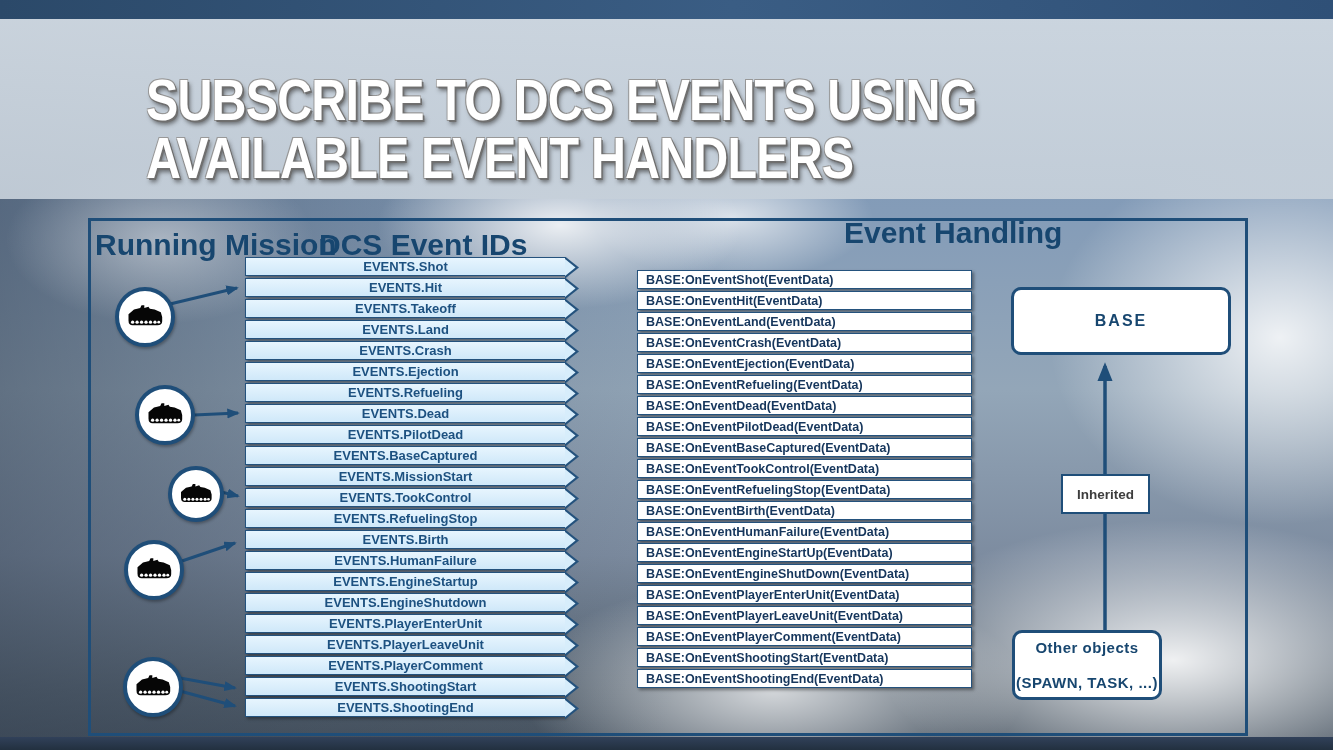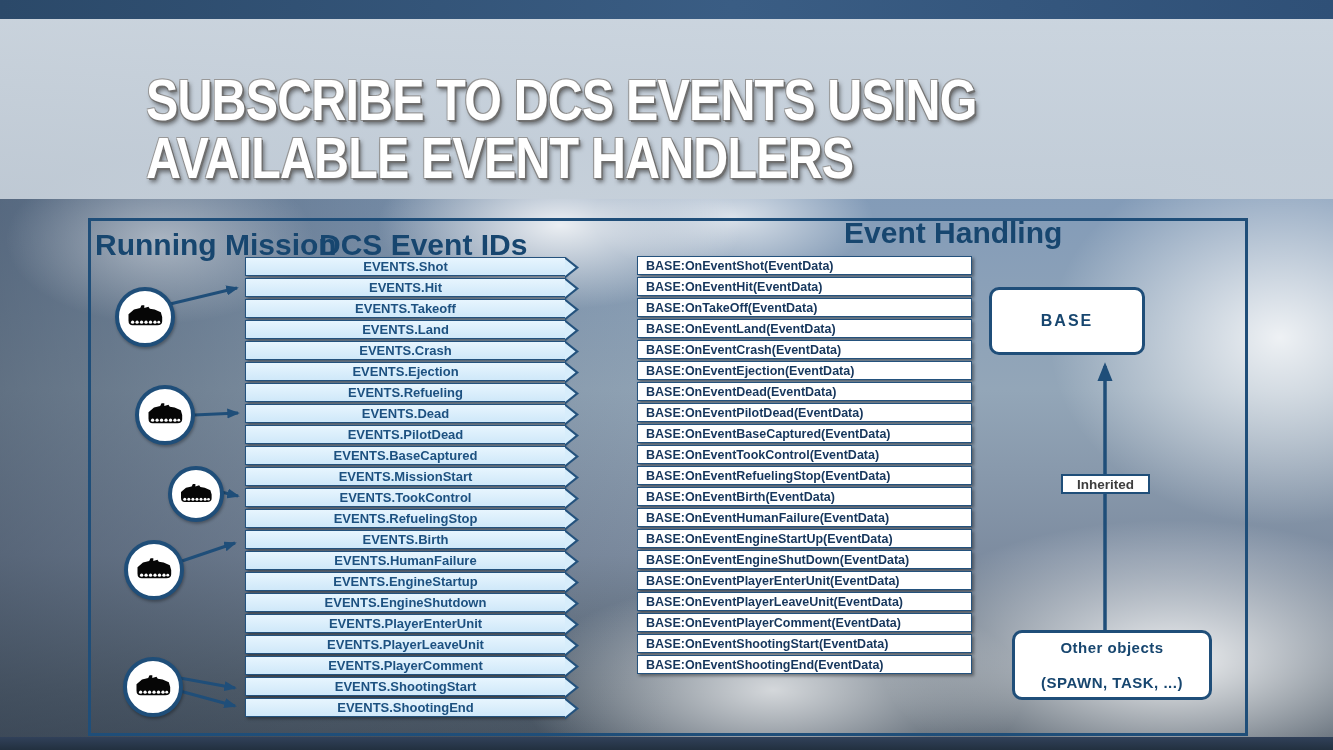--- a/index.html
+++ b/index.html
@@ -48,33 +48,33 @@
     border:1.5px solid #24527D;border-right:none;
     box-shadow:2px 2px 3px rgba(0,0,0,.35);
     display:flex;align-items:center;justify-content:center;}
   .ev-row .lbl{color:#1d5180;font-weight:bold;font-size:13px;white-space:nowrap;}
   .ev-row .pt{position:absolute;right:-14px;top:-1.5px;width:14px;height:22px;
     background:#24527D;clip-path:polygon(0 0,100% 50%,0 100%);}
   .ev-row .pt::after{content:'';position:absolute;left:0;top:2.5px;width:10.5px;height:17px;
     background:#d7edfb;clip-path:polygon(0 0,100% 50%,0 100%);}
 
   
-  .handlers-col{position:absolute;left:637px;top:256px;width:335px;z-index:4;}
+  .handlers-col{position:absolute;left:637px;top:270px;width:335px;z-index:4;}
   .h-row{height:19px;margin-bottom:2px;box-sizing:border-box;background:#fff;
     border:1.5px solid #24527D;box-shadow:2px 2px 3px rgba(0,0,0,.4);
     display:flex;align-items:center;padding-left:8px;}
   .h-row .lbl{color:#16365C;font-weight:bold;font-size:12.5px;white-space:nowrap;}
 
   
   .classbox{position:absolute;z-index:5;background:#fff;border:3px solid #1F4E79;
     box-sizing:border-box;border-radius:10px;display:flex;flex-direction:column;
     align-items:center;justify-content:center;color:#17466F;font-weight:bold;}
-  .base-box{left:989px;top:287px;width:156px;height:68px;font-size:16px;letter-spacing:2px;}
-  .other-box{left:1012px;top:630px;width:200px;height:70px;font-size:15px;line-height:22px;letter-spacing:.5px;gap:13px;}
-  .inherited-box{position:absolute;z-index:6;left:1061px;top:474px;width:89px;height:20px;
+  .base-box{left:1011px;top:287px;width:220px;height:68px;font-size:16px;letter-spacing:2px;}
+  .other-box{left:1012px;top:630px;width:150px;height:70px;font-size:15px;line-height:22px;letter-spacing:.5px;gap:13px;}
+  .inherited-box{position:absolute;z-index:6;left:1061px;top:474px;width:89px;height:40px;
     background:#fff;border:2.5px solid #1F4E79;box-sizing:border-box;
     display:flex;align-items:center;justify-content:center;
     color:#3d3d3d;font-weight:bold;font-size:13.5px;}
 
   
   .unit{position:absolute;z-index:5;width:60px;height:60px;box-sizing:border-box;
     background:#fff;border:4px solid #1F4E79;border-radius:50%;
     display:flex;align-items:center;justify-content:center;
     box-shadow:1px 2px 3px rgba(0,0,0,.3);}
   .unit svg{width:44px;height:30px;}
@@ -263,36 +263,36 @@
   <div class="handlers-col">
 
       <div class="h-row">
         <span class="lbl">BASE:OnEventShot(EventData)</span>
       </div>
 
       <div class="h-row">
         <span class="lbl">BASE:OnEventHit(EventData)</span>
       </div>
 
-      <div class="h-row">
-        <span class="lbl">BASE:OnTakeOff(EventData)</span>
-      </div>
 
       <div class="h-row">
         <span class="lbl">BASE:OnEventLand(EventData)</span>
       </div>
 
       <div class="h-row">
         <span class="lbl">BASE:OnEventCrash(EventData)</span>
       </div>
 
       <div class="h-row">
         <span class="lbl">BASE:OnEventEjection(EventData)</span>
       </div>
 
+      <div class="h-row">
+        <span class="lbl">BASE:OnEventRefueling(EventData)</span>
+      </div>
 
       <div class="h-row">
         <span class="lbl">BASE:OnEventDead(EventData)</span>
       </div>
 
       <div class="h-row">
         <span class="lbl">BASE:OnEventPilotDead(EventData)</span>
       </div>
 
       <div class="h-row">

